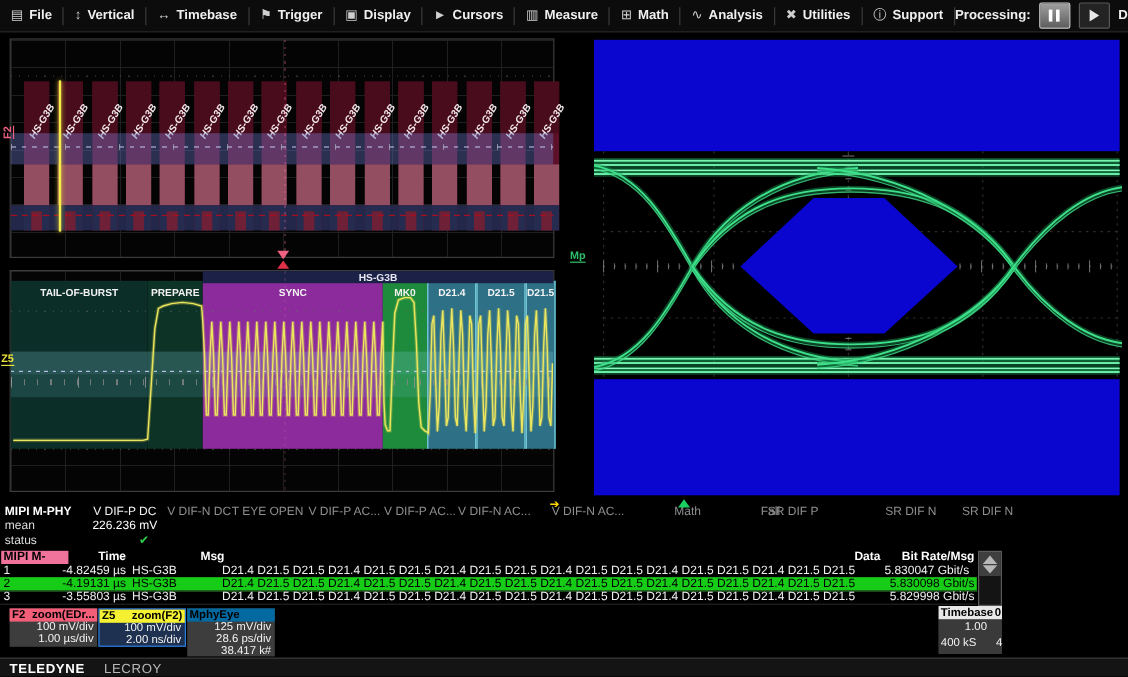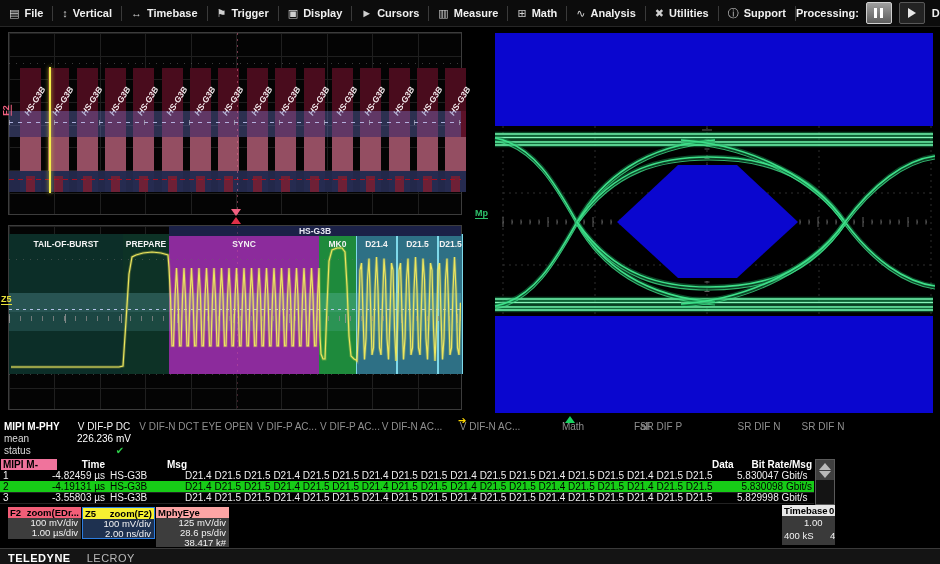--- a/index.html
+++ b/index.html
@@ -519,21 +519,21 @@
           <span class="t-cell" style="left: 30px; width: 75px; text-align: right;">-4.19131 µs</span>
           <span class="t-cell" style="left: 110px; width: 55px;">HS-G3B</span>
           <span class="t-cell" style="left: 185px; width: 528px;">D21.4 D21.5 D21.5 D21.4 D21.5 D21.5 D21.4 D21.5 D21.5 D21.4 D21.5 D21.5 D21.4 D21.5 D21.5 D21.4 D21.5 D21.5 D21.5 D22.1 D22....</span>
           <span class="t-cell" style="left: 737px; width: 75px; text-align: right;">5.830098 Gbit/s</span>
         </div>
         <div class="t-row" style="top: 33px;">
           <span class="t-cell" style="left: 3px; width: 24px;">3</span>
           <span class="t-cell" style="left: 30px; width: 75px; text-align: right;">-3.55803 µs</span>
           <span class="t-cell" style="left: 110px; width: 55px;">HS-G3B</span>
           <span class="t-cell" style="left: 185px; width: 528px;">D21.4 D21.5 D21.5 D21.4 D21.5 D21.5 D21.4 D21.5 D21.5 D21.4 D21.5 D21.5 D21.4 D21.5 D21.5 D21.4 D21.5 D21.5 D21.5 D22.1 D22....</span>
-          <span class="t-cell" style="left: 737px; width: 75px; ">5.829998 Gbit/s</span>
+          <span class="t-cell" style="left: 737px; width: 75px; text-align: right;">5.829998 Gbit/s</span>
         </div>
       </div>
   </div>
   <div class="abs scrollbar">
     <div class="sb-btn">
       <div class="sb-tri-up"></div>
       <div class="sb-tri-down"></div>
     </div>
   </div>
 
@@ -548,21 +548,21 @@
       </div>
       <div class="desc sel" style="left: 82px; height: 32px;">
         <div class="d-hdr" style="background: rgb(245, 240, 50);">
           <span>Z5</span>
           <span>zoom(F2)</span>
         </div>
         <div class="d-line">100 mV/div</div>
         <div class="d-line">2.00 ns/div</div>
       </div>
       <div class="desc" style="left: 156px; height: 40px;">
-        <div class="d-hdr" style="background: #fca5a5;">
+        <div class="d-hdr" style="background: #0369a1;">
           <span>MphyEye</span>
           <span></span>
         </div>
         <div class="d-line">125 mV/div</div>
         <div class="d-line">28.6 ps/div</div>
         <div class="d-line">38.417 k#</div>
       </div>
     </div>
 
   <div id="timebase" class="abs">

